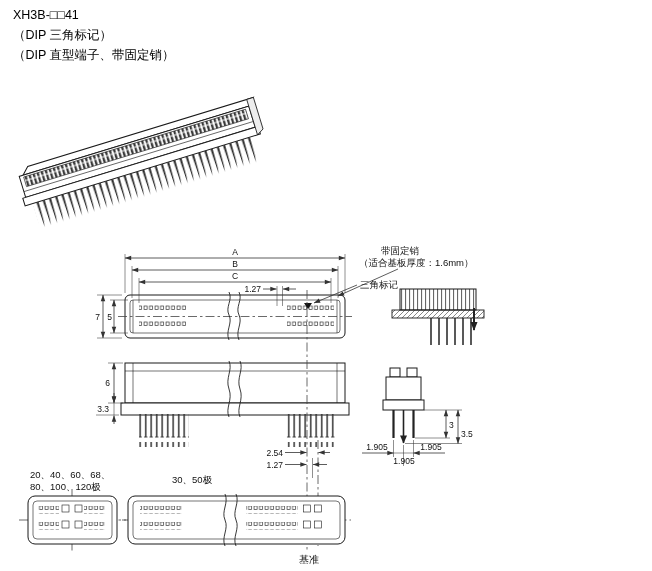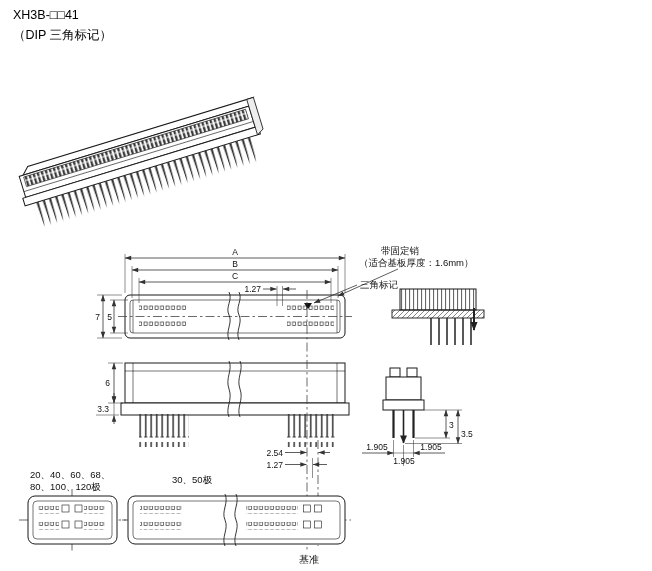--- a/index.html
+++ b/index.html
@@ -21,20 +21,21 @@
   .wave{stroke:#222;stroke-width:0.9;fill:none}
 </style>
 </head>
 <body>
 
 <div class="page">
 
   <div class="titles">
     <div>XH3B-□□41</div>
     <div>（DIP 三角标记）</div>
+    <div>（DIP 直型端子、带固定销）</div>
   </div>
 
   <svg width="652" height="571" viewBox="0 0 652 571">
     <defs>
       <marker id="arw" viewBox="0 0 10 10" refX="9.3" refY="5" markerWidth="10" markerHeight="7" orient="auto-start-reverse" markerUnits="userSpaceOnUse">
         <path d="M0.5,1.8 L9.5,5 L0.5,8.2 Z" fill="#333"></path>
       </marker>
       <pattern id="p-teeth" width="4.2" height="12" patternUnits="userSpaceOnUse">
         <rect x="0.7" y="0.5" width="2.3" height="11" fill="#3a3a3a"></rect>
       </pattern>

